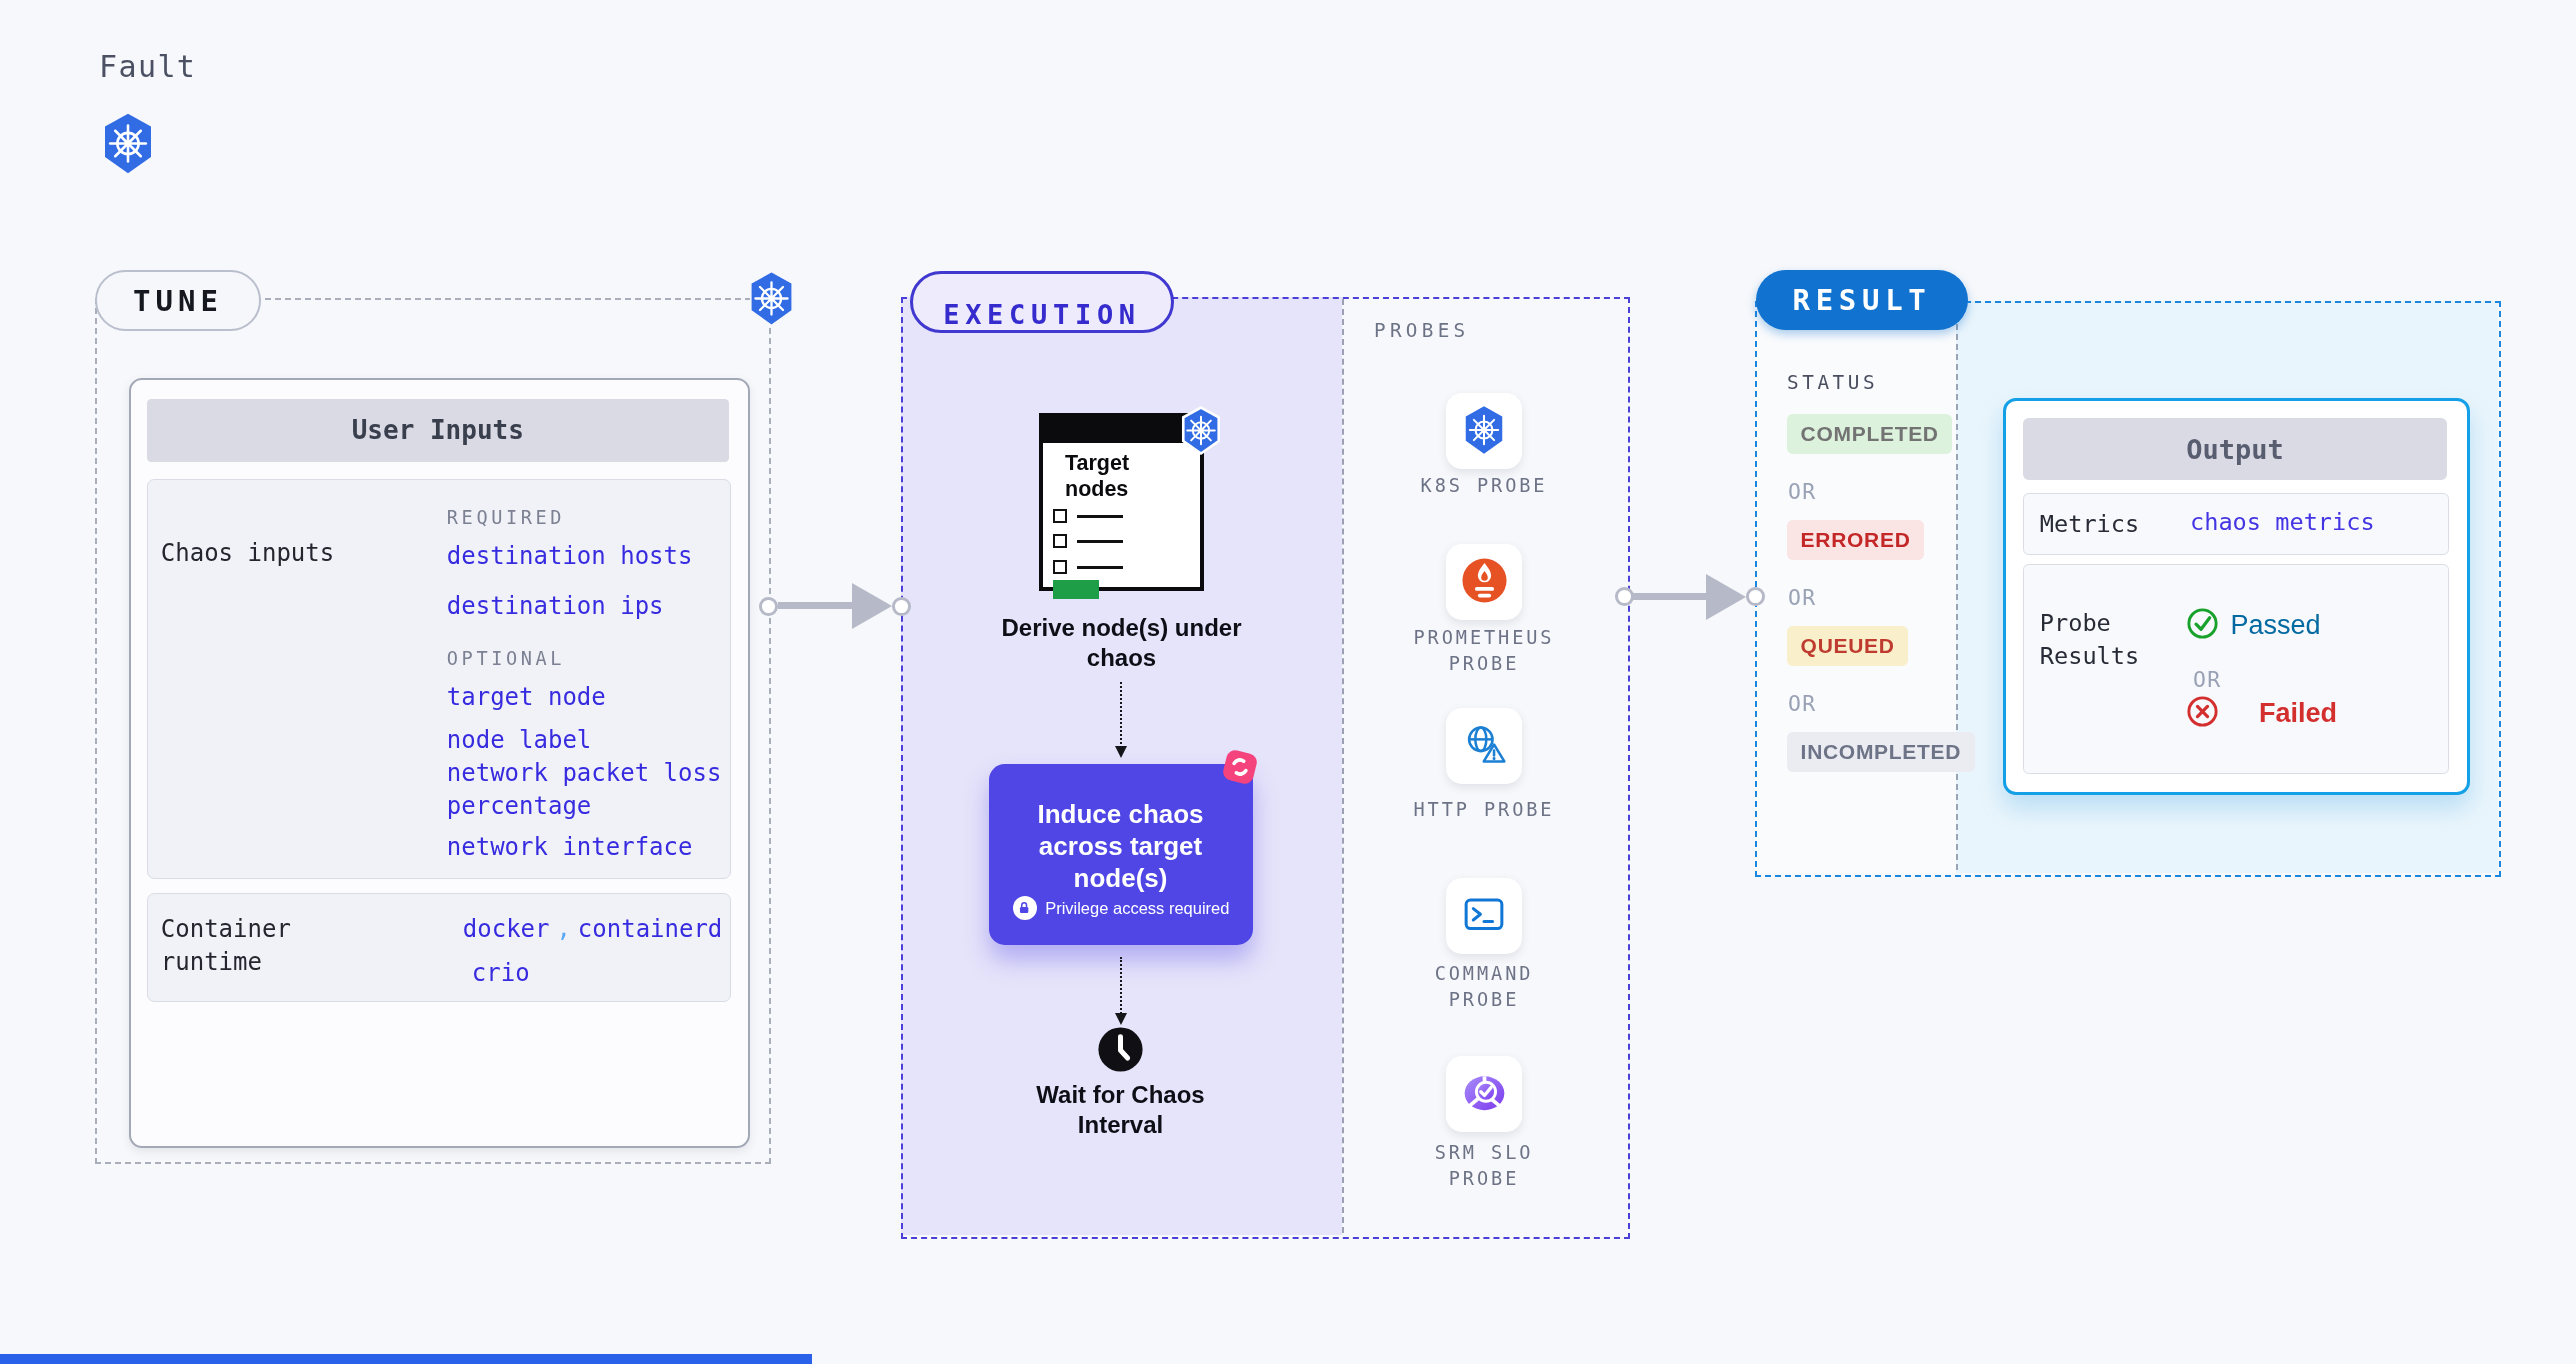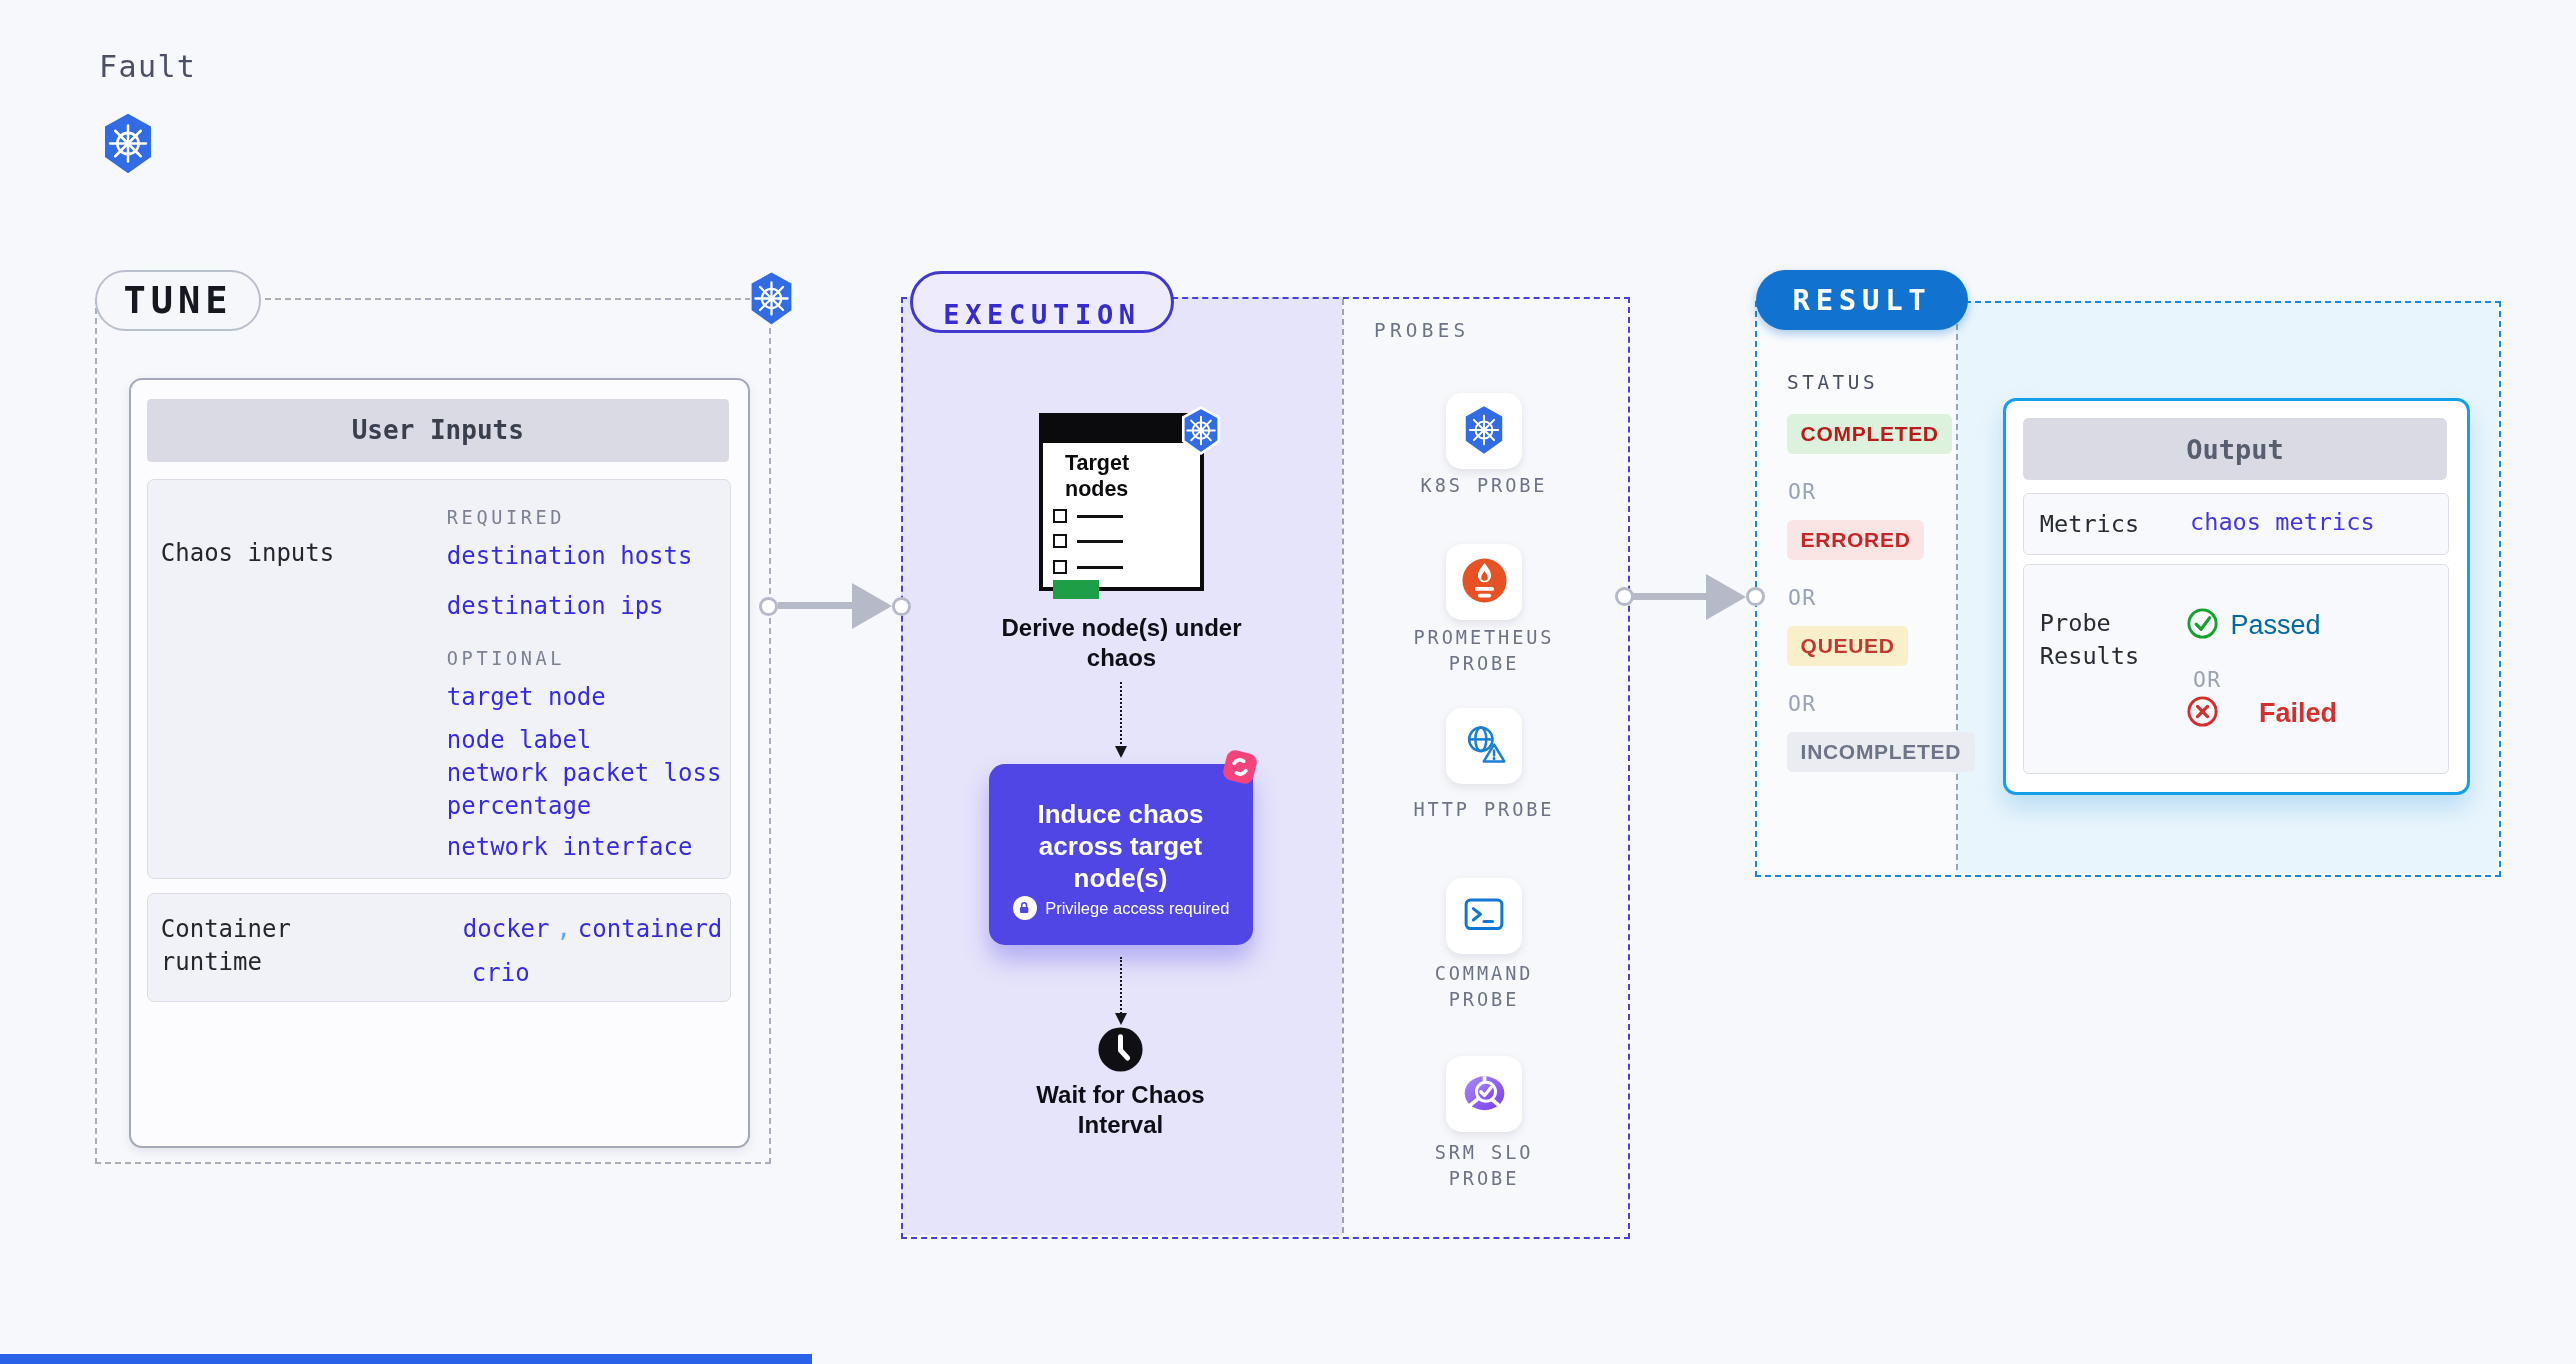--- a/index.html
+++ b/index.html
@@ -7,21 +7,21 @@
           font-family:"DejaVu Sans Mono",monospace;color:#1c2028;}
   .abs{position:absolute;}
 
   
   .fault-label{font-size:30px;color:#4b5163;letter-spacing:1.4px;}
   .page-title{font-family:"Liberation Sans",sans-serif;font-weight:bold;font-size:40px;color:#0c0f16;line-height:62px;}
 
   
   .pill{display:flex;align-items:center;justify-content:center;border-radius:33px;
         font-weight:bold;z-index:30;}
-  .tune-pill{background:#f6f7fa;border:2.9px solid #b9bfcc;color:#15181f;font-size:37px;letter-spacing:5px;}
+  .tune-pill{background:#f6f7fa;border:2.9px solid #b9bfcc;color:#15181f;font-size:29px;letter-spacing:5px;}
   .exec-pill{background:#edebfc;border:3.6px solid #4038cf;color:#362cce;font-size:27px;letter-spacing:5.7px;align-items:flex-end;}
   .result-pill{background:#1173cf;color:#ffffff;font-size:29px;letter-spacing:5.7px;box-shadow:0 4.3px 10px rgba(17,115,207,.35);}
 
   
   .tune-box{border:2.1px dashed #a8aeba;}
   .exec-fill{background:#e6e4fa;}
   .exec-box{border:2.1px dashed #4a3fd8;}
   .probes-divider{border-left:2.1px dashed #9ba1b3;}
   .result-box{border:2.9px dashed #1b86de;}
   .result-bg-right{background:#e9f5fc;}
@@ -62,21 +62,21 @@
   
   .probes-label{font-size:19.3px;color:#6d7386;letter-spacing:4.3px;}
   .probe-card{width:76px;height:76px;background:#ffffff;border-radius:15.8px;box-shadow:0 3.6px 8.6px rgba(70,80,110,.12);
               display:flex;align-items:center;justify-content:center;}
   .probe-name{font-size:18.6px;color:#6d7386;letter-spacing:2.9px;line-height:26px;text-align:center;}
 
   
   .status-label{font-size:19.3px;color:#4a4f60;letter-spacing:3.6px;}
   .badge{display:inline-block;padding:7.9px 13.6px;border-radius:5.7px;font-family:"Liberation Sans",sans-serif;
          font-weight:bold;font-size:21px;letter-spacing:0.7px;}
-  .badge-completed{background:#dcf2dc;color:#b91c1c;}
+  .badge-completed{background:#dcf2dc;color:#737373;}
   .badge-errored{background:#fbe4e4;color:#c32727;}
   .badge-queued{background:#f9efcb;color:#bf3b2f;}
   .badge-incompleted{background:#ebecf1;color:#6e7487;}
   .or-label{font-size:21.5px;color:#9aa2b5;letter-spacing:1.4px;}
   .output-card{background:#ffffff;border:3.6px solid #14a0e6;border-radius:13px;box-shadow:0 13px 24px rgba(20,140,220,.22);}
   .output-header{background:#d9dae4;border-radius:5.7px;display:flex;align-items:center;justify-content:center;
                  font-weight:bold;font-size:27px;color:#585d70;}
   .output-row{background:#f8f9fc;border:1.4px solid #dadde6;border-radius:5.7px;}
   .row-label{font-size:23.6px;color:#272b36;line-height:33px;}
   .metric-value{font-size:23.6px;color:#4334e4;}

